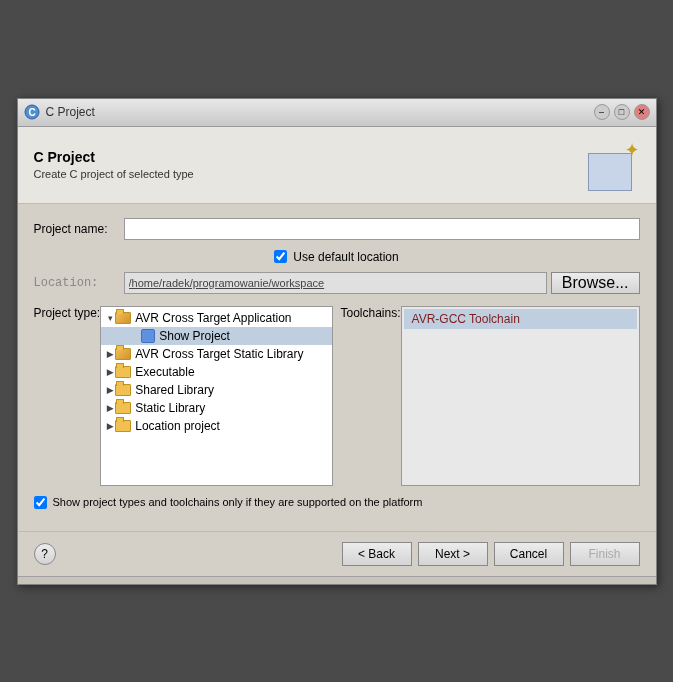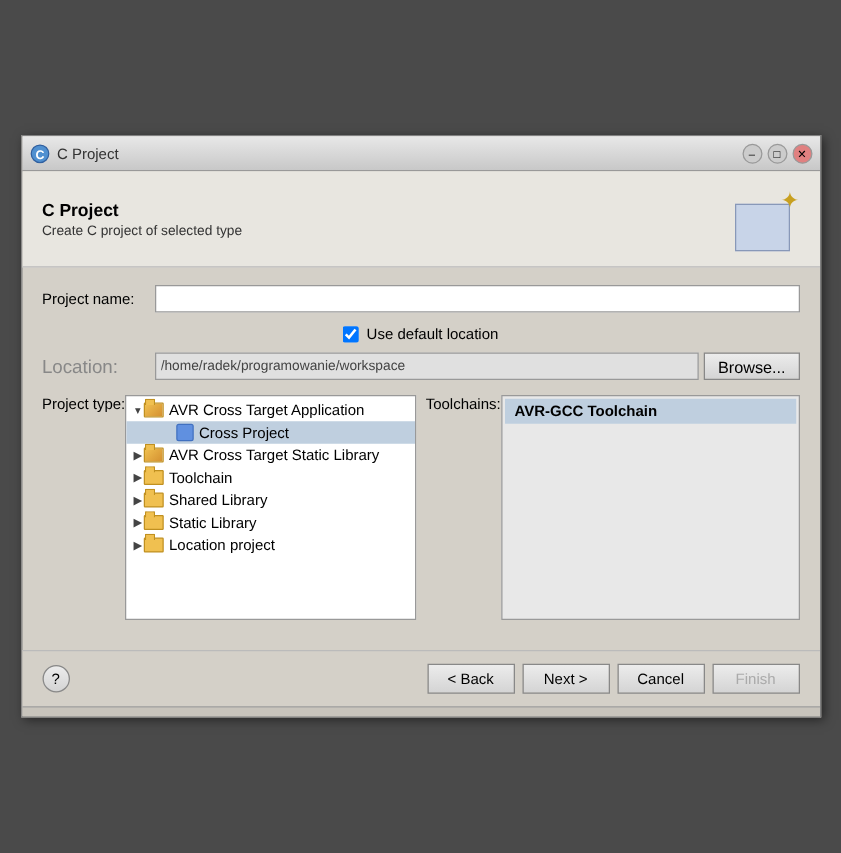--- a/index.html
+++ b/index.html
@@ -134,39 +134,41 @@
       height: 13px;
     }
     .location-row {
       display: flex;
       align-items: center;
       margin-bottom: 12px;
     }
     .location-label {
       min-width: 90px;
       color: #888;
-      font-size: 15px;
+      font-size: 12px;
+      font-family: Liberation Mono, monospace;
     }
     .location-input {
       flex: 1;
       height: 22px;
       background: #e0e0e0;
       border: 1px solid #999;
       padding: 2px 4px;
       font-size: 11px;
       color: #444;
       outline: none;
+      text-decoration: underline;
     }
     .browse-btn {
       height: 22px;
       padding: 0 10px;
       background: linear-gradient(to bottom, #ececec, #d4d4d4);
       border: 1px solid #888;
       cursor: pointer;
-      font-size: 13px;
+      font-size: 16px;
       margin-left: 4px;
       text-align: center;
     }
     .panels-row {
       display: flex;
       gap: 8px;
       margin-bottom: 10px;
     }
     .panel {
       flex: 1;
@@ -241,23 +243,22 @@
     .toolchain-container {
       border: 1px solid #999;
       background: #e8e8e8;
       flex: 1;
       min-height: 180px;
     }
     .toolchain-item {
       padding: 3px 8px;
       font-size: 12px;
       background: #bfcfdf;
-      color: #000000;
+      color: #7f1d1d;
       margin: 2px;
-      font-weight: bold;
     }
     .filter-row {
       display: flex;
       align-items: center;
       gap: 6px;
       margin-bottom: 8px;
     }
     .filter-row input[type="checkbox"] {
       width: 13px;
       height: 13px;
@@ -367,33 +368,33 @@
 
           <div class="tree-item indent0">
             <span class="tree-arrow">▾</span>
             <span class="folder-icon special"></span>
             <span>AVR Cross Target Application</span>
           </div>
 
           <div class="tree-item indent2 selected">
             <span class="tree-arrow"></span>
             <span class="project-icon"></span>
-            <span>Cross Project</span>
+            <span>Show Project</span>
           </div>
 
           <div class="tree-item indent0">
             <span class="tree-arrow">▶</span>
             <span class="folder-icon special"></span>
             <span>AVR Cross Target Static Library</span>
           </div>
 
           <div class="tree-item indent0">
             <span class="tree-arrow">▶</span>
             <span class="folder-icon"></span>
-            <span>Toolchain</span>
+            <span>Executable</span>
           </div>
 
           <div class="tree-item indent0">
             <span class="tree-arrow">▶</span>
             <span class="folder-icon"></span>
             <span>Shared Library</span>
           </div>
 
           <div class="tree-item indent0">
             <span class="tree-arrow">▶</span>
@@ -411,20 +412,24 @@
       </div>
 
       <div class="panel">
         <span class="panel-label">Toolchains:</span>
         <div class="toolchain-container">
           <div class="toolchain-item">AVR-GCC Toolchain</div>
         </div>
       </div>
     </div>
 
+    <div class="filter-row">
+      <input type="checkbox" id="filter-check" checked="" style="">
+      <label for="filter-check" class="filter-label">Show project types and toolchains only if they are supported on the platform</label>
+    </div>
 
   </div>
 
   <div class="dialog-footer">
     <div class="footer-help">?</div>
     <div class="footer-buttons">
       <button class="footer-btn">&lt; Back</button>
       <button class="footer-btn">Next &gt;</button>
       <button class="footer-btn">Cancel</button>
       <button class="footer-btn" disabled="">Finish</button>

